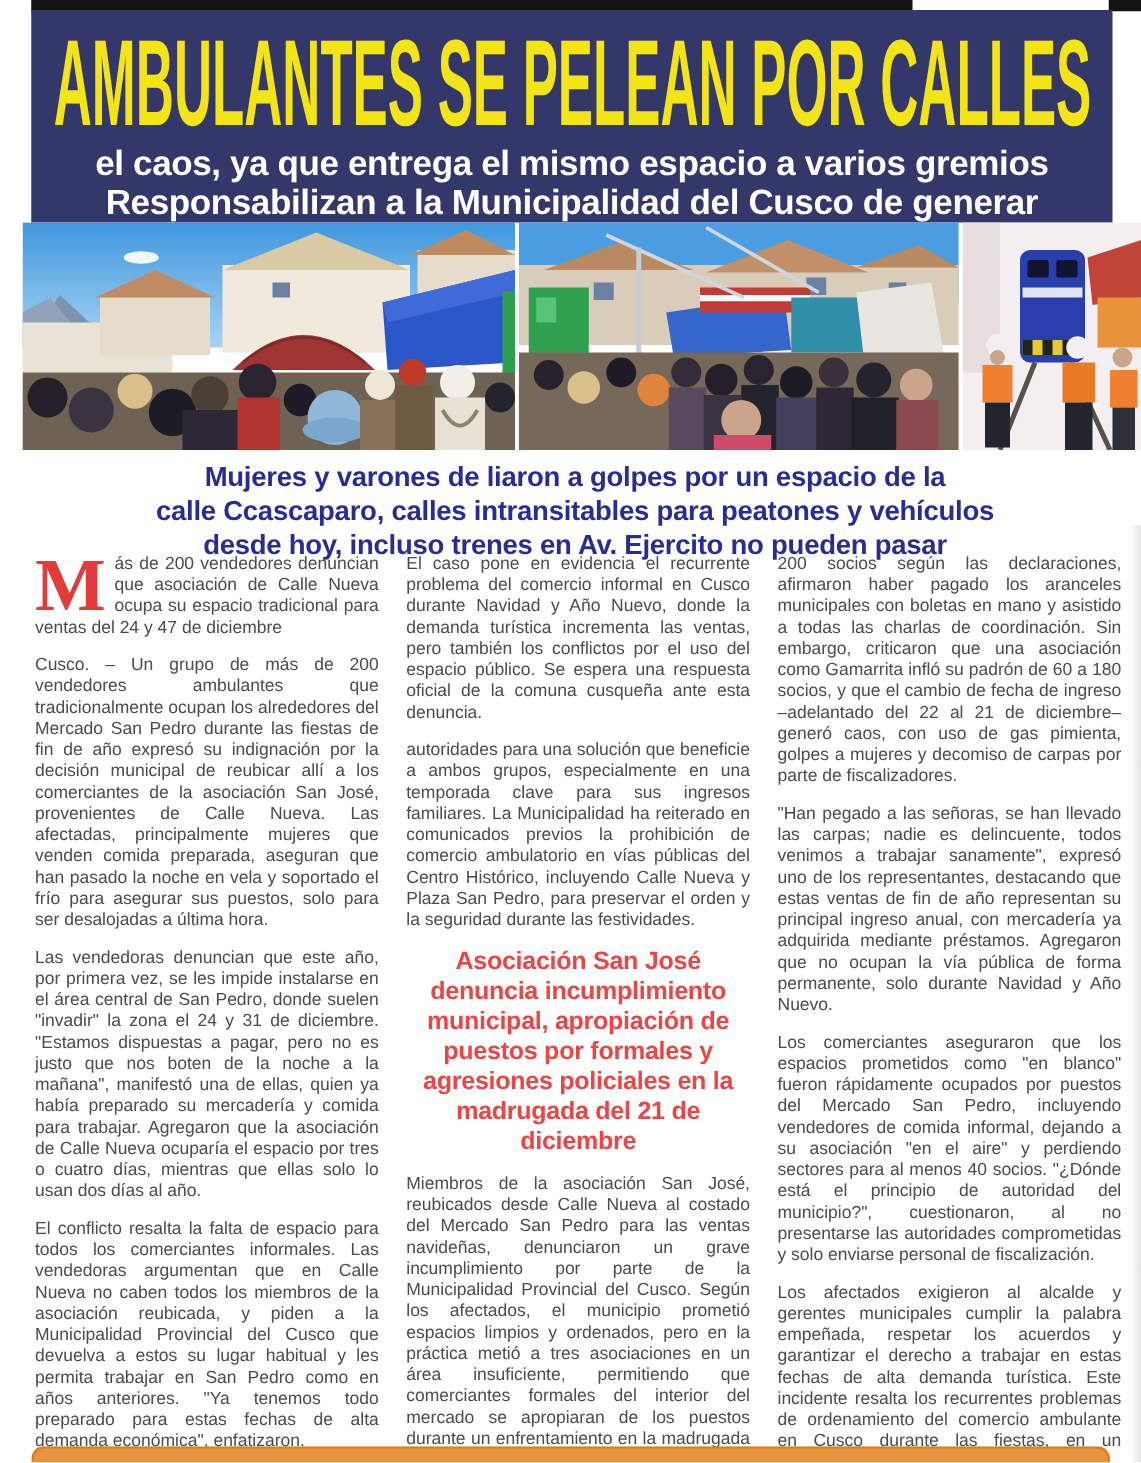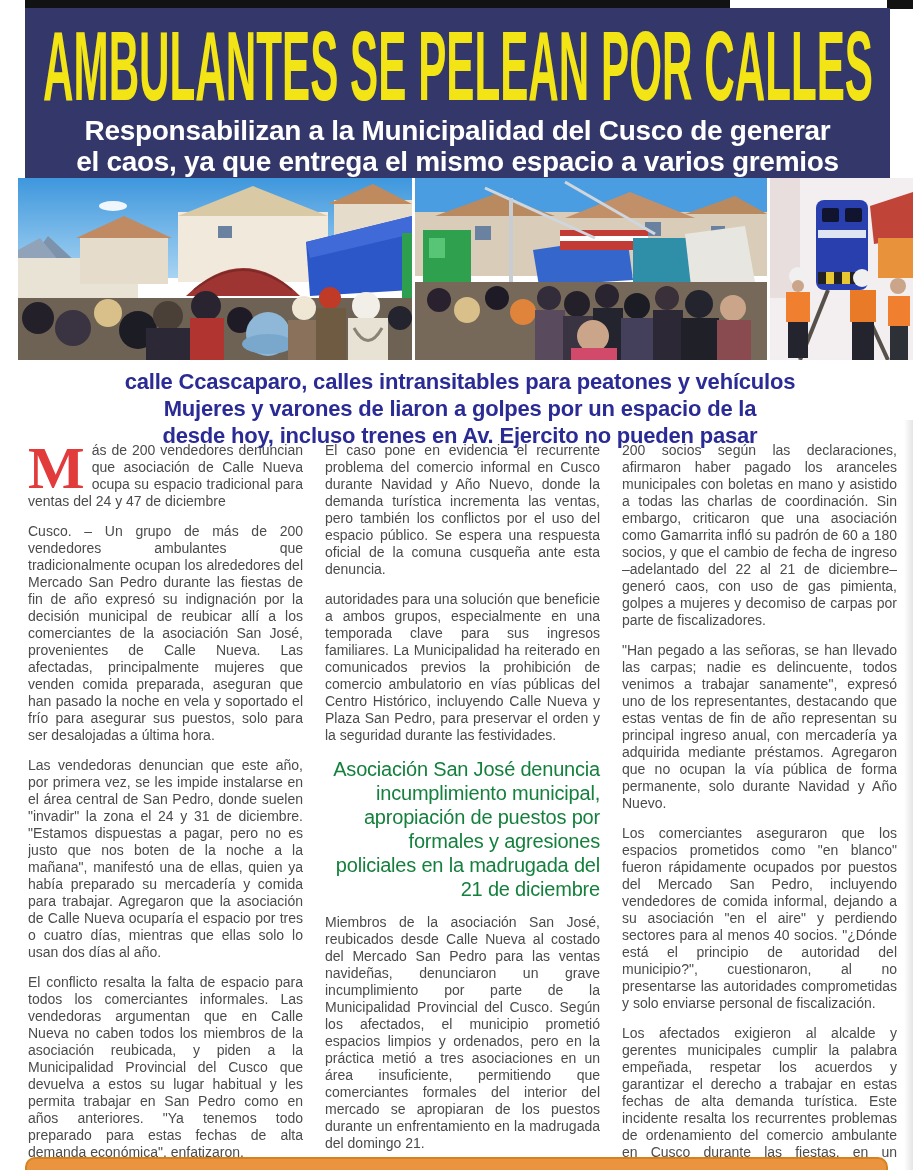--- a/index.html
+++ b/index.html
@@ -39,22 +39,22 @@
   .col p{
     margin:0 0 13px 0;color:#4b4b4b;font-size:14px;line-height:17px;
     text-align:justify;text-justify:inter-word;hyphens:none;
   }
   .intro{font-size:14.5px;}
   .drop-cap{
     float:left;color:#e23b3b;font-weight:bold;font-size:60px;line-height:48px;
     margin:2px 7px 0 0;font-family:"Liberation Serif", serif;
   }
   .col-heading{
-    margin:4px 0 13px 0;color:#15803d;font-weight:normal;font-size:20px;
-    line-height:24px;text-align:right;letter-spacing:-.2px;
+    margin:4px 0 13px 0;color:#ef4444;font-weight:bold;font-size:20px;
+    line-height:24px;text-align:center;letter-spacing:-.2px;
   }
 
   .page-edge{
     position:absolute;right:0;top:420px;width:9px;height:750px;
     background:linear-gradient(to right, rgba(0,0,0,0), rgba(0,0,0,0.10));
   }
   .bottom-bar{
     position:absolute;left:25px;bottom:0;width:863px;height:13px;
     background:#ea9440;border:2px solid #d6801f;border-bottom:none;
     border-radius:10px 10px 0 0;box-sizing:border-box;
@@ -66,22 +66,22 @@
 <div>
 
   <div class="top-strip"></div>
   <div class="top-strip-right"></div>
 
   <header class="banner">
     <svg class="headline-svg" width="860" height="103" viewBox="0 0 860 103">
       <text x="430" y="88" text-anchor="middle" textLength="830" lengthAdjust="spacingAndGlyphs" style="font-family:'Liberation Sans',sans-serif;font-weight:bold;font-size:98px;fill:#f3e515">AMBULANTES SE PELEAN POR CALLES</text>
     </svg>
     <div class="deck">
+      <div>el caos, ya que entrega el mismo espacio a varios gremios</div>
       <div>Responsabilizan a la Municipalidad del Cusco de generar</div>
-      <div>el caos, ya que entrega el mismo espacio a varios gremios</div>
     </div>
   </header>
 
   <div class="photos">
 
     <svg width="394" viewBox="0 0 394 182" preserveAspectRatio="none">
       <defs>
         <linearGradient id="sky1" x1="0" y1="0" x2="0" y2="1">
           <stop offset="0" stop-color="#3e97dd"></stop>
             <stop offset="1" stop-color="#a8d4f2"></stop>
@@ -190,22 +190,22 @@
       <circle cx="92" cy="100" r="9" fill="#f0f0f0"></circle>
       <rect x="80" y="112" width="26" height="32" fill="#e87a28"></rect>
       <rect x="82" y="144" width="22" height="38" fill="#23242e"></rect>
       <circle cx="128" cy="108" r="8" fill="#caa58a"></circle>
       <rect x="118" y="118" width="22" height="30" fill="#f08030"></rect>
       <rect x="120" y="148" width="18" height="34" fill="#2e3038"></rect>
     </svg>
   </div>
 
   <div class="standfirst">
+    <div>Mujeres y varones de liaron a golpes por un espacio de la</div>
     <div>calle Ccascaparo, calles intransitables para peatones y vehículos</div>
-    <div>Mujeres y varones de liaron a golpes por un espacio de la</div>
     <div>desde hoy, incluso trenes en Av. Ejercito no pueden pasar</div>
   </div>
 
   <main class="article">
 
     <div class="col">
       <p class="intro">
         <span class="drop-cap">M</span><span>ás de 200 vendedores denuncian que asociación de Calle Nueva ocupa su espacio tradicional para ventas del 24 y 47 de diciembre</span>
       </p>
       <p>Cusco. – Un grupo de más de 200 vendedores ambulantes que tradicionalmente ocupan los alrededores del Mercado San Pedro durante las fiestas de fin de año expresó su indignación por la decisión municipal de reubicar allí a los comerciantes de la asociación San José, provenientes de Calle Nueva. Las afectadas, principalmente mujeres que venden comida preparada, aseguran que han pasado la noche en vela y soportado el frío para asegurar sus puestos, solo para ser desalojadas a última hora.</p>

